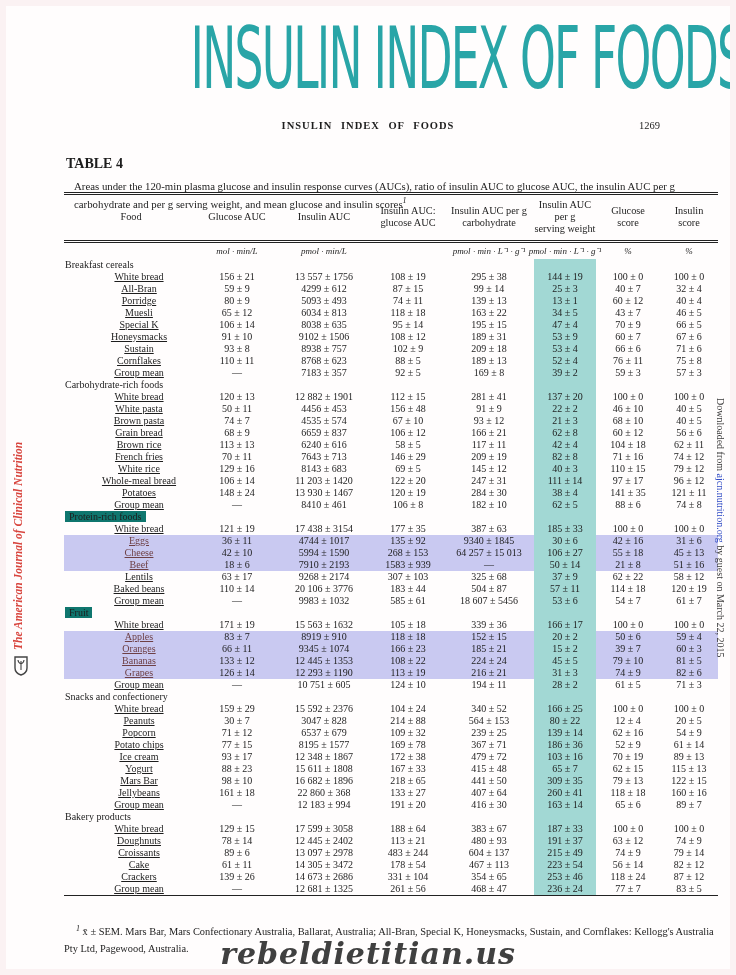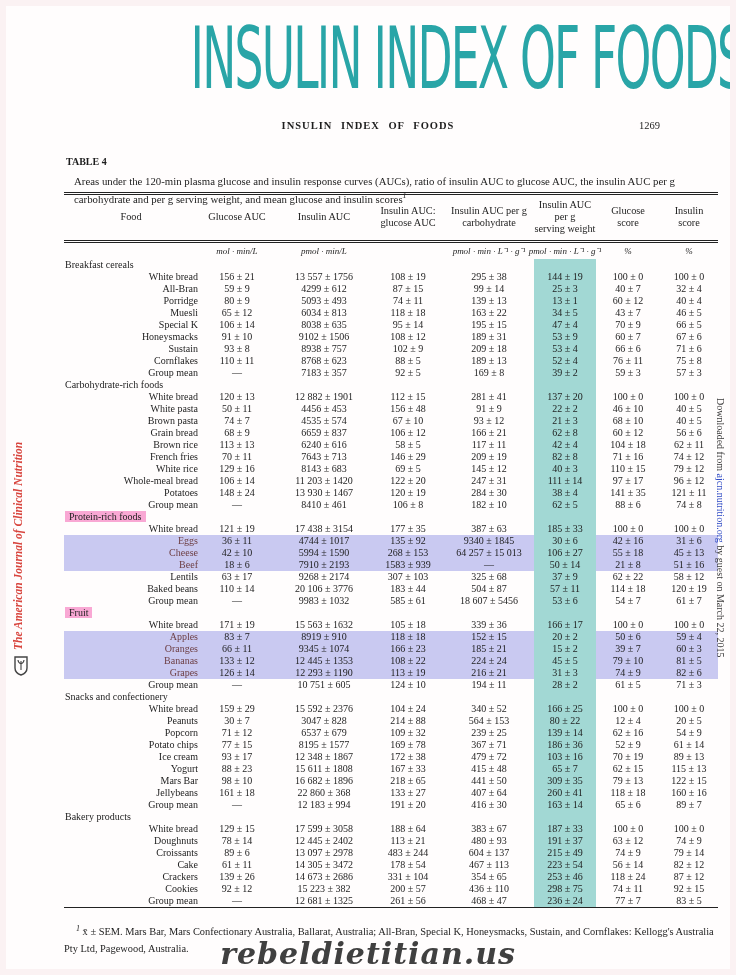--- a/index.html
+++ b/index.html
@@ -17,39 +17,39 @@
     display:inline-block;font-family:"DejaVu Sans", sans-serif;
     font-size:76px;font-weight:400;letter-spacing:-3px;
     transform:scale(0.60,1.12);transform-origin:center top;
   }
   
   .running-head{position:absolute;top:114px;left:0;width:100%;text-align:center;
     font-size:10.5px;font-weight:bold;letter-spacing:1px;word-spacing:5px;}
   .page-number{position:absolute;top:114px;right:70px;font-size:10.5px;}
   
   .caption-block{position:absolute;left:60px;top:150px;width:648px;}
-  .table-label{font-weight:bold;font-size:10px;margin:0 0 3px 0;}
+  .table-label{font-weight:bold;font-size:14px;margin:0 0 3px 0;}
   .caption-text{font-size:10.8px;line-height:13.5px;margin:8px;}
   .caption-text sup{font-style:italic;font-size:8px;}
   
   .tablewrap{position:absolute;left:58px;top:186px;width:656px;}
   table{border-collapse:collapse;table-layout:fixed;width:654px;
     border-top:3px double #222;border-bottom:1px solid #222;}
   thead th{
     font-weight:normal;font-size:10.3px;line-height:12px;padding:4px 0 5px 0;
     text-align:center;vertical-align:middle;white-space:pre-line;
     border-bottom:3px double #222;
   }
   td{font-size:10px;height:12px;line-height:12px;padding:0;text-align:center;
      vertical-align:middle;overflow:visible;}
-  td.food{text-align:right;padding-left:16px;white-space:nowrap;}
+  td.food{text-align:center;padding-left:16px;white-space:nowrap;text-decoration:underline;}
   td.sec{text-align:left;padding-left:1px;white-space:nowrap;}
   tr.units td{font-style:italic;font-size:9px;height:16px;line-height:15px;white-space:nowrap;}
   .ovf{width:170%;margin-left:-35%;text-align:center;}
-  .mint{background:#f9a8d4;padding:0 4px;}
+  .mint{background:#0f766e;padding:0 4px;}
   tr.lav td{background:#c9c9f1;}
   tr.lav td.food{color:#6e4046;}
   td.teal,tr.lav td.teal{background:#a2d8d4;}
   
   .footnote{position:absolute;left:58px;top:905px;width:652px;
     font-size:10.4px;line-height:16px;text-indent:12px;}
   .footnote sup{font-style:italic;font-size:8px;}
   
   .watermark{position:absolute;left:0;bottom:-2px;width:100%;text-align:center;
     font-family:"DejaVu Serif", serif;font-style:italic;font-weight:bold;
@@ -620,30 +620,20 @@
           <td class="food">Crackers</td>
           <td class="num">139 ± 26</td>
           <td class="num">14 673 ± 2686</td>
           <td class="num">331 ± 104</td>
           <td class="num">354 ± 65</td>
           <td class="num teal">253 ± 46</td>
           <td class="num">118 ± 24</td>
           <td class="num">87 ± 12</td>
         </tr>
         <tr>
-          <td class="food">Cookies</td>
-          <td class="num">92 ± 12</td>
-          <td class="num">15 223 ± 382</td>
-          <td class="num">200 ± 57</td>
-          <td class="num">436 ± 110</td>
-          <td class="num teal">298 ± 75</td>
-          <td class="num">74 ± 11</td>
-          <td class="num">92 ± 15</td>
-        </tr>
-        <tr>
           <td class="food">Group mean</td>
           <td class="num">—</td>
           <td class="num">12 681 ± 1325</td>
           <td class="num">261 ± 56</td>
           <td class="num">468 ± 47</td>
           <td class="num teal">236 ± 24</td>
           <td class="num">77 ± 7</td>
           <td class="num">83 ± 5</td>
         </tr>
       </tbody>

